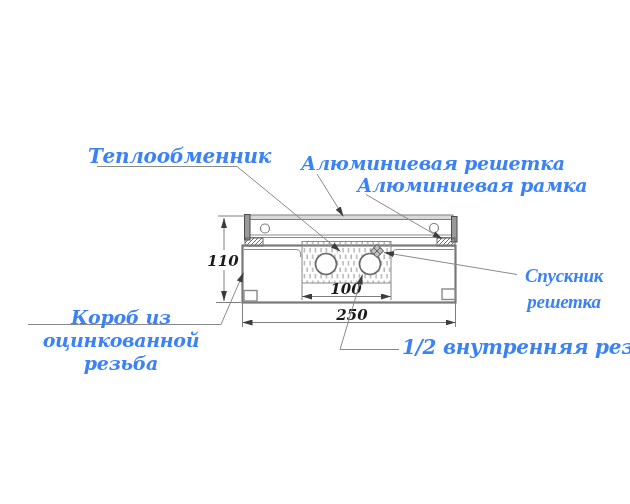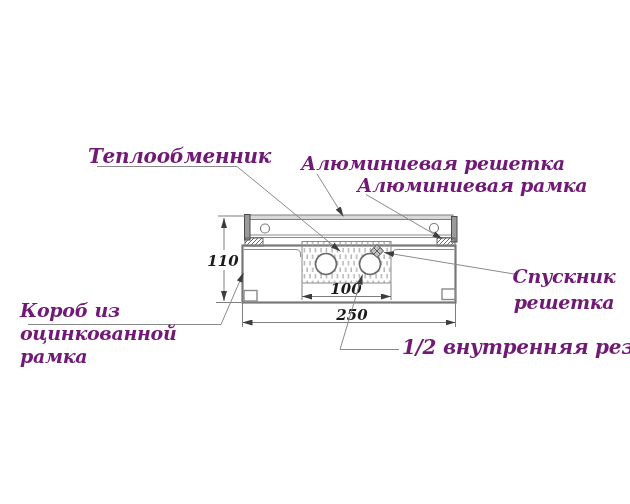--- a/index.html
+++ b/index.html
@@ -4,21 +4,21 @@
 <style>
   html,body{margin:0;padding:0;background:#fff;}
   #canvas{
     position:relative;width:630px;height:504px;background:#ffffff;
     overflow:hidden;
     font-family:"DejaVu Serif","Liberation Serif",serif;
   }
   .lbl{
     position:absolute;
     font-weight:bold;font-style:italic;
-    font-size:19px;line-height:22px;color:#701a75;
+    font-size:19px;line-height:22px;color:#3b82f6;
     white-space:nowrap;letter-spacing:-0.3px;
   }
   .lbl.multiline{white-space:normal;}
   #diagram-svg{position:absolute;left:0;top:0;}
   .dimtext{
     font-family:"DejaVu Serif","Liberation Serif",serif;
     font-weight:bold;font-style:italic;font-size:15px;fill:#1b1b1b;
   }
 </style>
 </head>
@@ -101,25 +101,25 @@
       <path d="M399,349.5 H340 L362.5,274.5" marker-end="url(#arw)"></path>
     </g>
   </svg>
 
   <div class="lbl" style="left:88px;top:145px;font-size:20px;">Теплообменник</div>
 
   <div class="lbl" style="left:357px;top:174px;">Алюминиевая рамка</div>
 
   <div class="lbl" style="left:301px;top:152px;">Алюминиевая решетка</div>
 
-  <div class="lbl multiline" style="left:512px;top:263px;width:104px;text-align:center;line-height:26px;">
+  <div class="lbl multiline" style="left:512px;top:263px;width:104px;text-align:center;line-height:26px;font-family:Liberation Serif, serif;">
     <span>Спускник</span><br>
     <span>решетка</span>
   </div>
 
-  <div class="lbl multiline" style="left:20px;top:299px;width:202px;text-align:left;line-height:23px;">
+  <div class="lbl multiline" style="left:20px;top:306px;width:202px;text-align:center;line-height:23px;">
     <span>Короб из</span><br>
-    <span>оцинкованной рамка</span>
+    <span>оцинкованной резьба</span>
   </div>
 
   <div class="lbl" style="left:402px;top:336px;font-size:20px;">1/2 внутренняя резьба</div>
 
 </div>
 
 </body></html>

